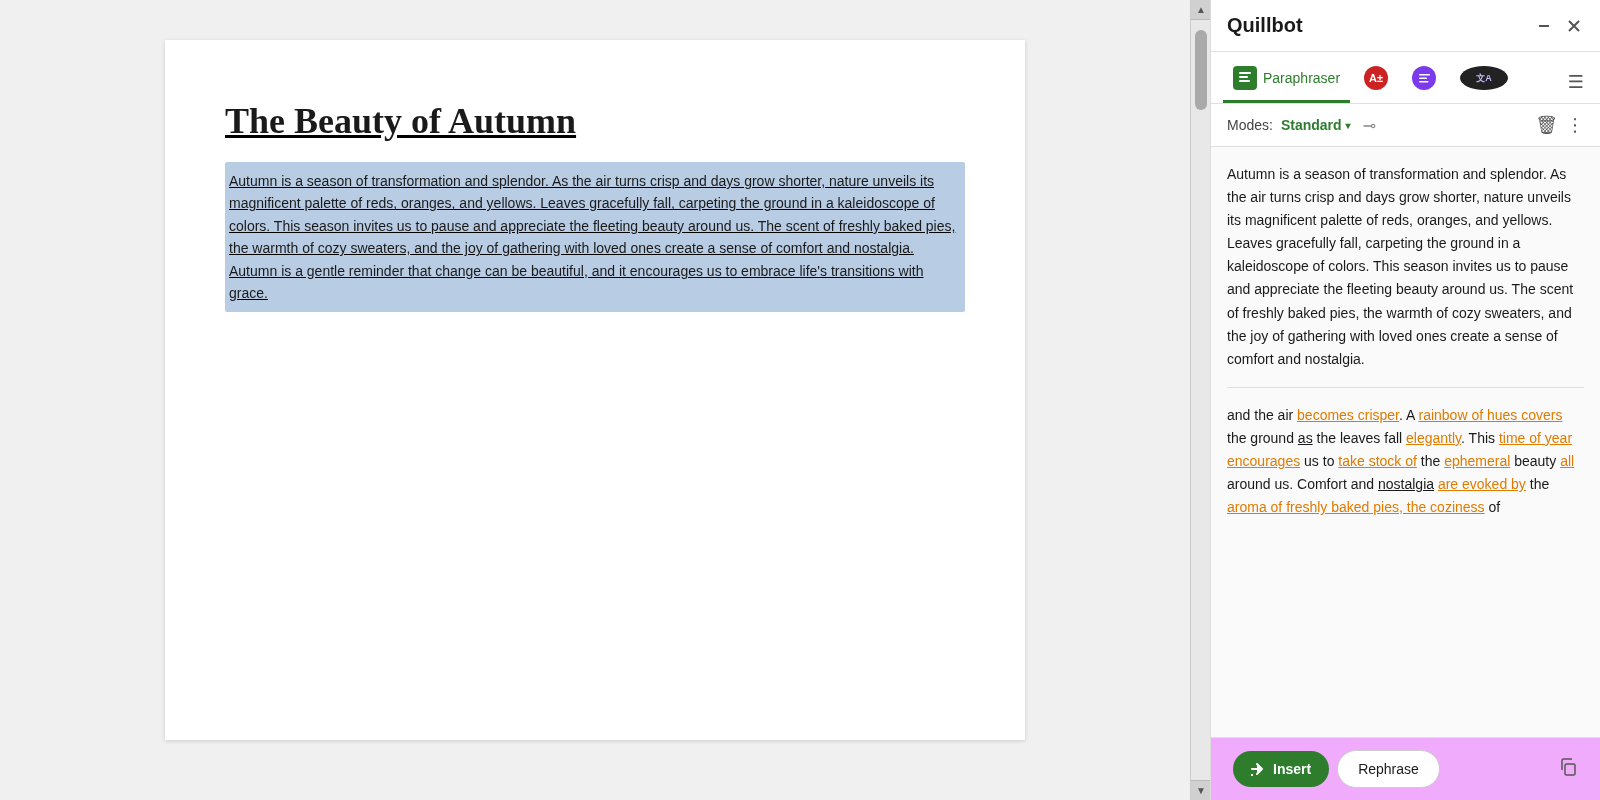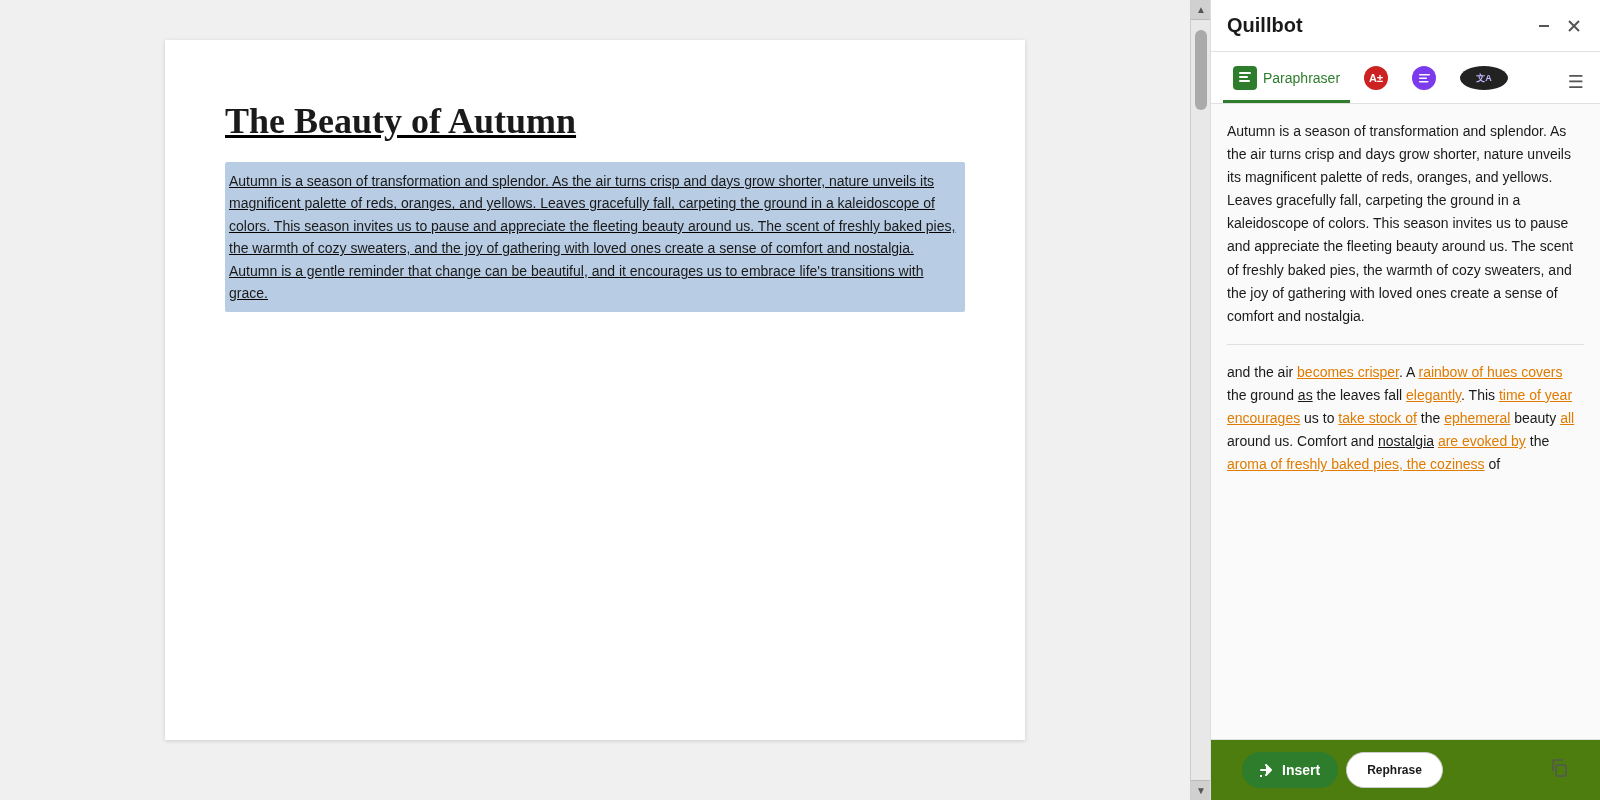--- a/index.html
+++ b/index.html
@@ -282,22 +282,22 @@
       padding-top: 16px;
     }
 
     .text-orange { color: #e07b00; }
     .text-underline { text-decoration: underline; }
 
     
     .panel-bottom {
       display: flex;
       align-items: center;
-      padding: 12px 31px;
-      background: #4d7c0f;
+      padding: 12px 22px;
+      background: #f0abfc;
       border-top: 1px solid #e0e0e0;
       gap: 8px;
     }
 
     .btn-insert {
       display: flex;
       align-items: center;
       gap: 6px;
       background: #2d7d2d;
       color: white;
@@ -312,22 +312,22 @@
     .btn-insert svg {
       fill: white;
     }
 
     .btn-rephrase {
       background: white;
       color: #1a1a1a;
       border: 1.5px solid #ccc;
       border-radius: 20px;
       padding: 10px 20px;
-      font-size: 12px;
-      font-weight: 700;
+      font-size: 14px;
+      font-weight: 400;
       cursor: pointer;
     }
 
     .btn-copy {
       margin-left: auto;
       background: none;
       border: none;
       cursor: pointer;
       font-size: 20px;
       color: #555;
@@ -403,20 +403,31 @@
       </div>
     </div>
     <div class="toolbar-item">
       <div class="toolbar-icon-dark">
         <span style="font-size:9px; font-weight:bold;">文A</span>
       </div>
     </div>
     <button class="toolbar-menu-btn">☰</button>
   </div>
 
+  <div class="mode-row">
+    <span class="mode-label">Modes:</span>
+    <div class="mode-select">
+      <span>Standard</span>
+      <span class="mode-select-arrow">▾</span>
+    </div>
+    <span class="mode-link-icon">⊸</span>
+    <div class="mode-spacer"></div>
+    <button class="mode-trash-btn">🗑</button>
+    <button class="mode-more-btn">⋮</button>
+  </div>
 
   <div class="panel-content">
     <div class="content-section-original">
       <span>Autumn is a season of transformation and splendor. As the air turns crisp and days grow shorter, nature unveils its magnificent palette of reds, oranges, and yellows. Leaves gracefully fall, carpeting the ground in a kaleidoscope of colors. This season invites us to pause and appreciate the fleeting beauty around us. The scent of freshly baked pies, the warmth of cozy sweaters, and the joy of gathering with loved ones create a sense of comfort and nostalgia.</span>
     </div>
     <div class="content-section-rephrased">
       <span>and the air </span><span class="text-orange text-underline">becomes crisper</span><span>. A </span><span class="text-orange text-underline">rainbow of hues covers</span><span> the ground </span><span class="text-underline">as</span><span> the leaves fall </span><span class="text-orange text-underline">elegantly</span><span>. This </span><span class="text-orange text-underline">time of year encourages</span><span> us to </span><span class="text-orange text-underline">take stock of</span><span> the </span><span class="text-orange text-underline">ephemeral</span><span> beauty </span><span class="text-orange text-underline">all</span><span> around us. Comfort and </span><span class="text-underline">nostalgia</span><span> </span><span class="text-orange text-underline">are evoked by</span><span> the </span><span class="text-orange text-underline">aroma of freshly baked pies, the coziness</span><span> of</span>
     </div>
   </div>
 

